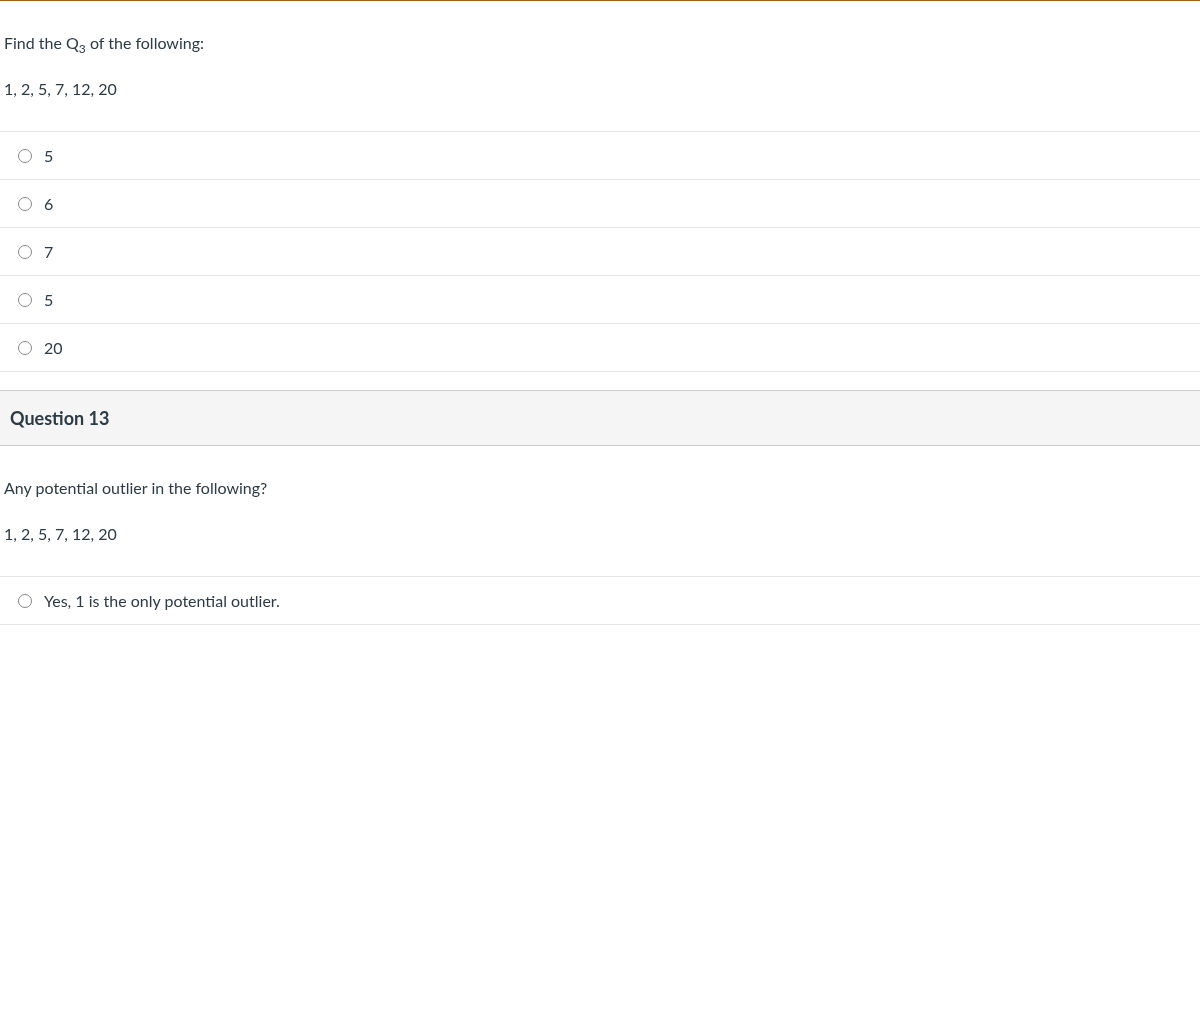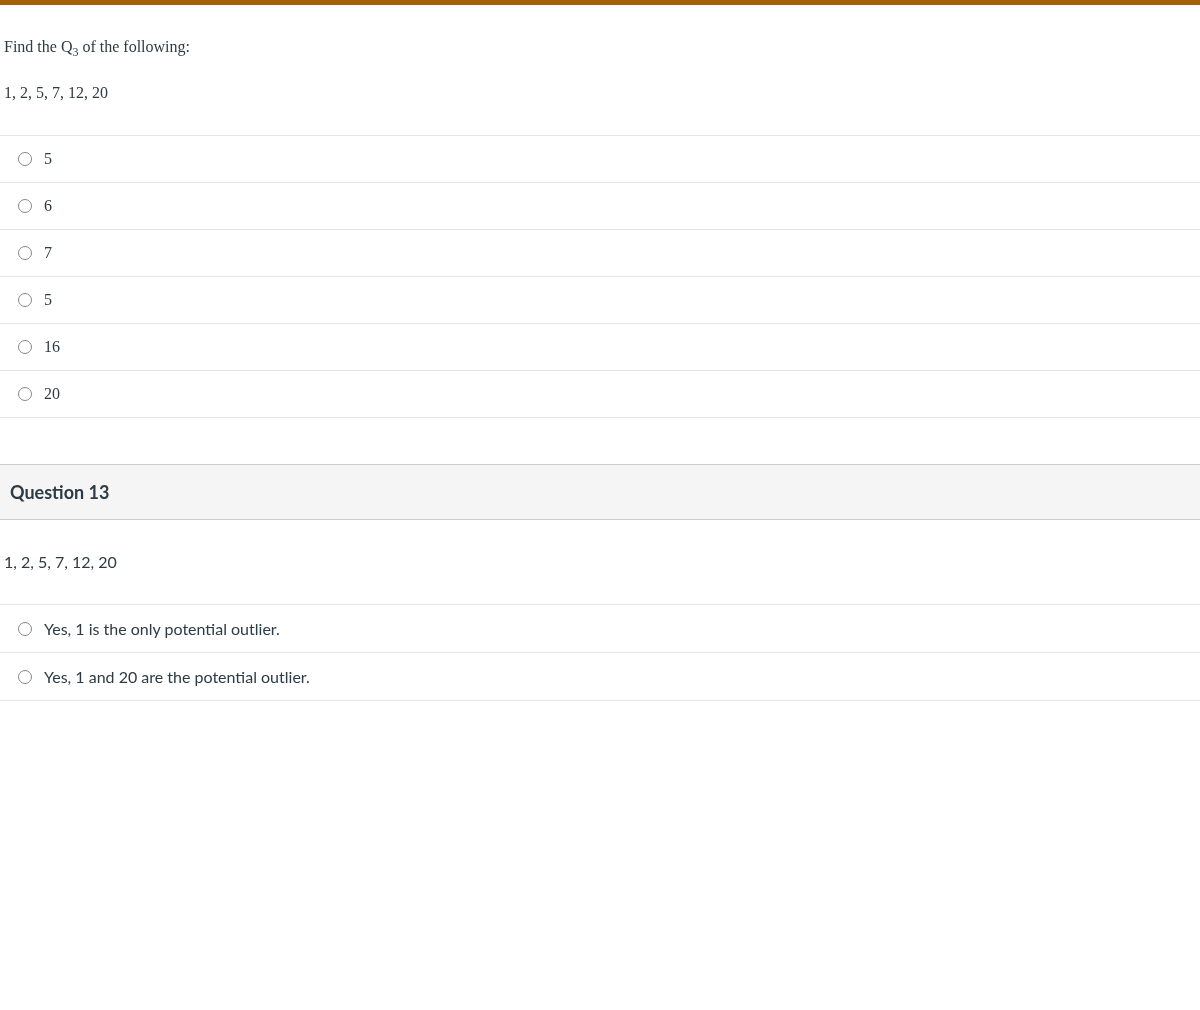--- a/index.html
+++ b/index.html
@@ -11,21 +11,20 @@
       font-family: "Lato", "Helvetica Neue", Helvetica, Arial, sans-serif;
       font-size: 16px;
       color: #2d3b45;
       background: #fff;
       width: 1200px;
     }
     .question-block {
       border-top: 1px solid #ccc;
       border-bottom: 1px solid #ccc;
       margin-bottom: 40px;
-      margin-top: 28px;
     }
     .question-header {
       background: #f5f5f5;
       padding: 16px 10px;
       border-bottom: 1px solid #ccc;
     }
     .question-header-title {
       font-weight: 700;
       font-size: 18px;
       color: #2d3b45;
@@ -66,22 +65,21 @@
       border: 1.5px solid #888;
       border-radius: 50%;
       flex-shrink: 0;
       background: #fff;
     }
     .option-label {
       color: #2d3b45;
       font-size: 16px;
     }
     .top-border-only {
-      border-top: 5px solid #a16207;
-      font-family: Liberation Serif, serif;
+      border-top: 1px solid #a16207;
     }
   </style>
 </head>
 <body>
 
 <div class="top-border-only">
   <div class="question-body">
     <div class="question-text">
       <p>
         <span>Find the Q</span><span class="subscript">3</span><span> of the following:</span>
@@ -100,42 +98,35 @@
       <label class="option-row">
         <span class="radio-circle"></span>
         <span class="option-label">7</span>
       </label>
       <label class="option-row">
         <span class="radio-circle"></span>
         <span class="option-label">5</span>
       </label>
       <label class="option-row">
         <span class="radio-circle"></span>
-        <span class="option-label">16</span>
-      </label>
-      <label class="option-row">
-        <span class="radio-circle"></span>
         <span class="option-label">20</span>
       </label>
     </div>
   </div>
 </div>
 
 <div class="question-block" style="border-bottom:none;">
   <div class="question-header">
     <span class="question-header-title">Question 13</span>
   </div>
   <div class="question-body">
     <div class="question-text">
+      <p>Any potential outlier in the following?</p>
       <p>1, 2, 5, 7, 12, 20</p>
     </div>
     <div class="options-list">
       <label class="option-row">
         <span class="radio-circle"></span>
         <span class="option-label">Yes, 1 is the only potential outlier.</span>
       </label>
-      <label class="option-row">
-        <span class="radio-circle"></span>
-        <span class="option-label">Yes, 1 and 20 are the potential outlier.</span>
-      </label>
     </div>
   </div>
 </div>
 
 </body></html>

